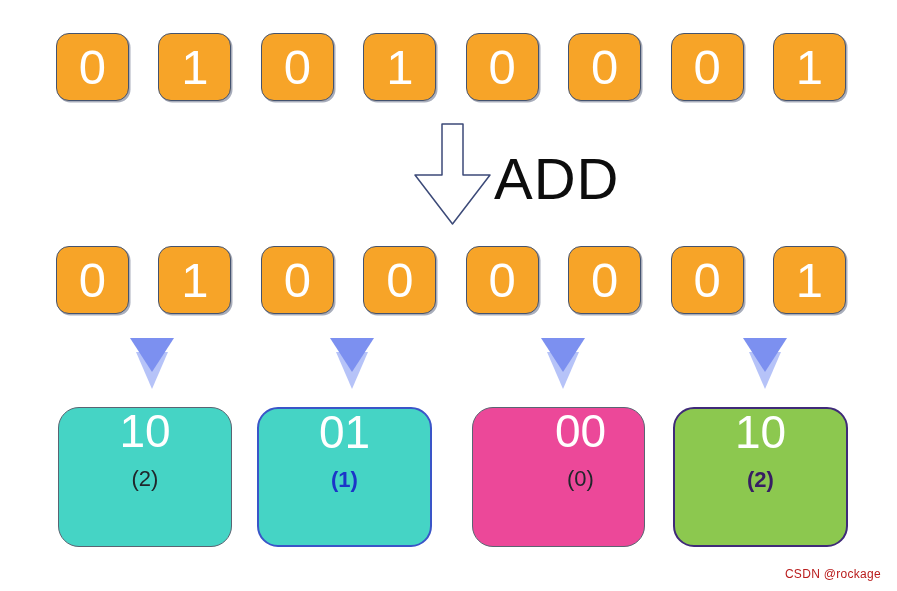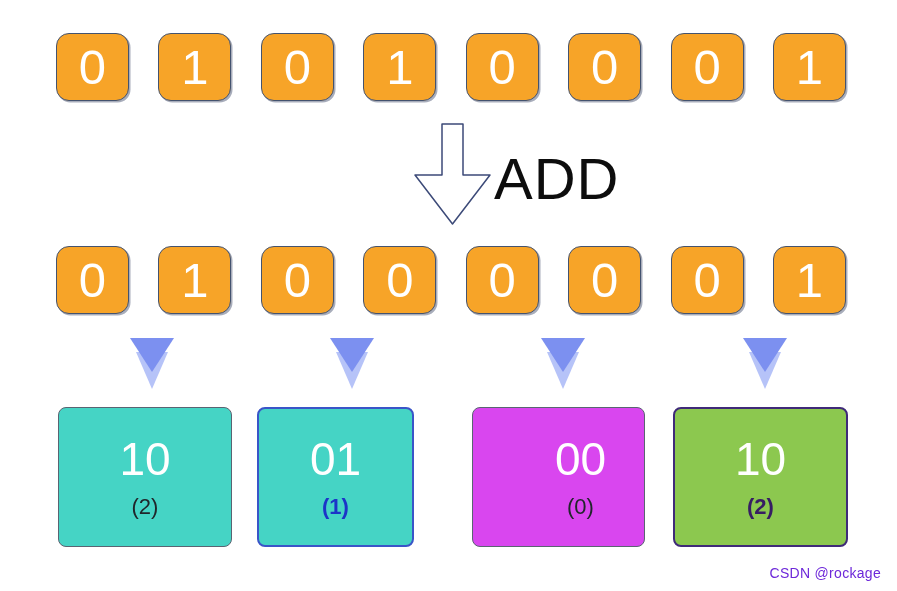--- a/index.html
+++ b/index.html
@@ -26,33 +26,33 @@
   .add-arrow { position: absolute; left: 414px; top: 123px; }
   .add-label {
     position: absolute; left: 494px; top: 147px;
     font-size: 58px; line-height: 1.1; color: #0d0d0d; letter-spacing: 1px;
   }
   
   .chevron { position: absolute; top: 337px; width: 46px; height: 54px; }
   
   .group {
     position: absolute; top: 407px; height: 140px; box-sizing: border-box;
-    border-radius: 8px;
+    border-radius: 21px;
     display: flex; flex-direction: column; align-items: center;
-    justify-content: center; gap: 14px;
+    gap: 14px;
   }
   .group .bits { color: #ffffff; font-size: 46px; line-height: 1; }
   .group .dec { font-size: 22px; line-height: 1; }
   .g0 { left: 58px;  width: 174px; }
-  .g1 { left: 257px; width: 157px; }
+  .g1 { left: 257px; width: 175px; }
   .g2 { left: 472px; width: 173px; }
   .g3 { left: 673px; width: 175px; }
   .watermark {
     position: absolute; right: 16px; bottom: 10px;
-    font-size: 14px; color: #6d28d9; letter-spacing: 0.3px;
+    font-size: 12px; color: #b91c1c; letter-spacing: 0.3px;
   }
 </style>
 </head>
 <body>
 
 <div class="canvas">
 
   <div class="bit-row top">
     <div class="bit" style="background: rgb(247, 164, 40); border-color: rgb(68, 83, 111);">
         <span>0</span>
@@ -130,21 +130,21 @@
   </svg>
 
   <div class="group g0" style="background: rgb(69, 212, 197); border: 1.5px solid rgb(90, 100, 114);">
     <div class="bits">10</div>
     <div class="dec" style="color: rgb(32, 38, 43); font-weight: normal;">(2)</div>
   </div>
   <div class="group g1" style="background: rgb(69, 212, 197); border: 2px solid rgb(58, 85, 200);">
     <div class="bits">01</div>
     <div class="dec" style="color: rgb(28, 53, 200); font-weight: bold;">(1)</div>
   </div>
-  <div class="group g2" style="background: #d946ef; border: 1.5px solid rgb(90, 100, 114); padding-left: 44px;">
+  <div class="group g2" style="background: #ec4899; border: 1.5px solid rgb(90, 100, 114); padding-left: 44px;">
     <div class="bits">00</div>
     <div class="dec" style="color: rgb(32, 38, 43); font-weight: normal;">(0)</div>
   </div>
   <div class="group g3" style="background: rgb(140, 200, 79); border: 2.5px solid rgb(63, 42, 120);">
     <div class="bits">10</div>
     <div class="dec" style="color: rgb(55, 29, 99); font-weight: bold;">(2)</div>
   </div>
 
   <div class="watermark">CSDN @rockage</div>
 </div>

